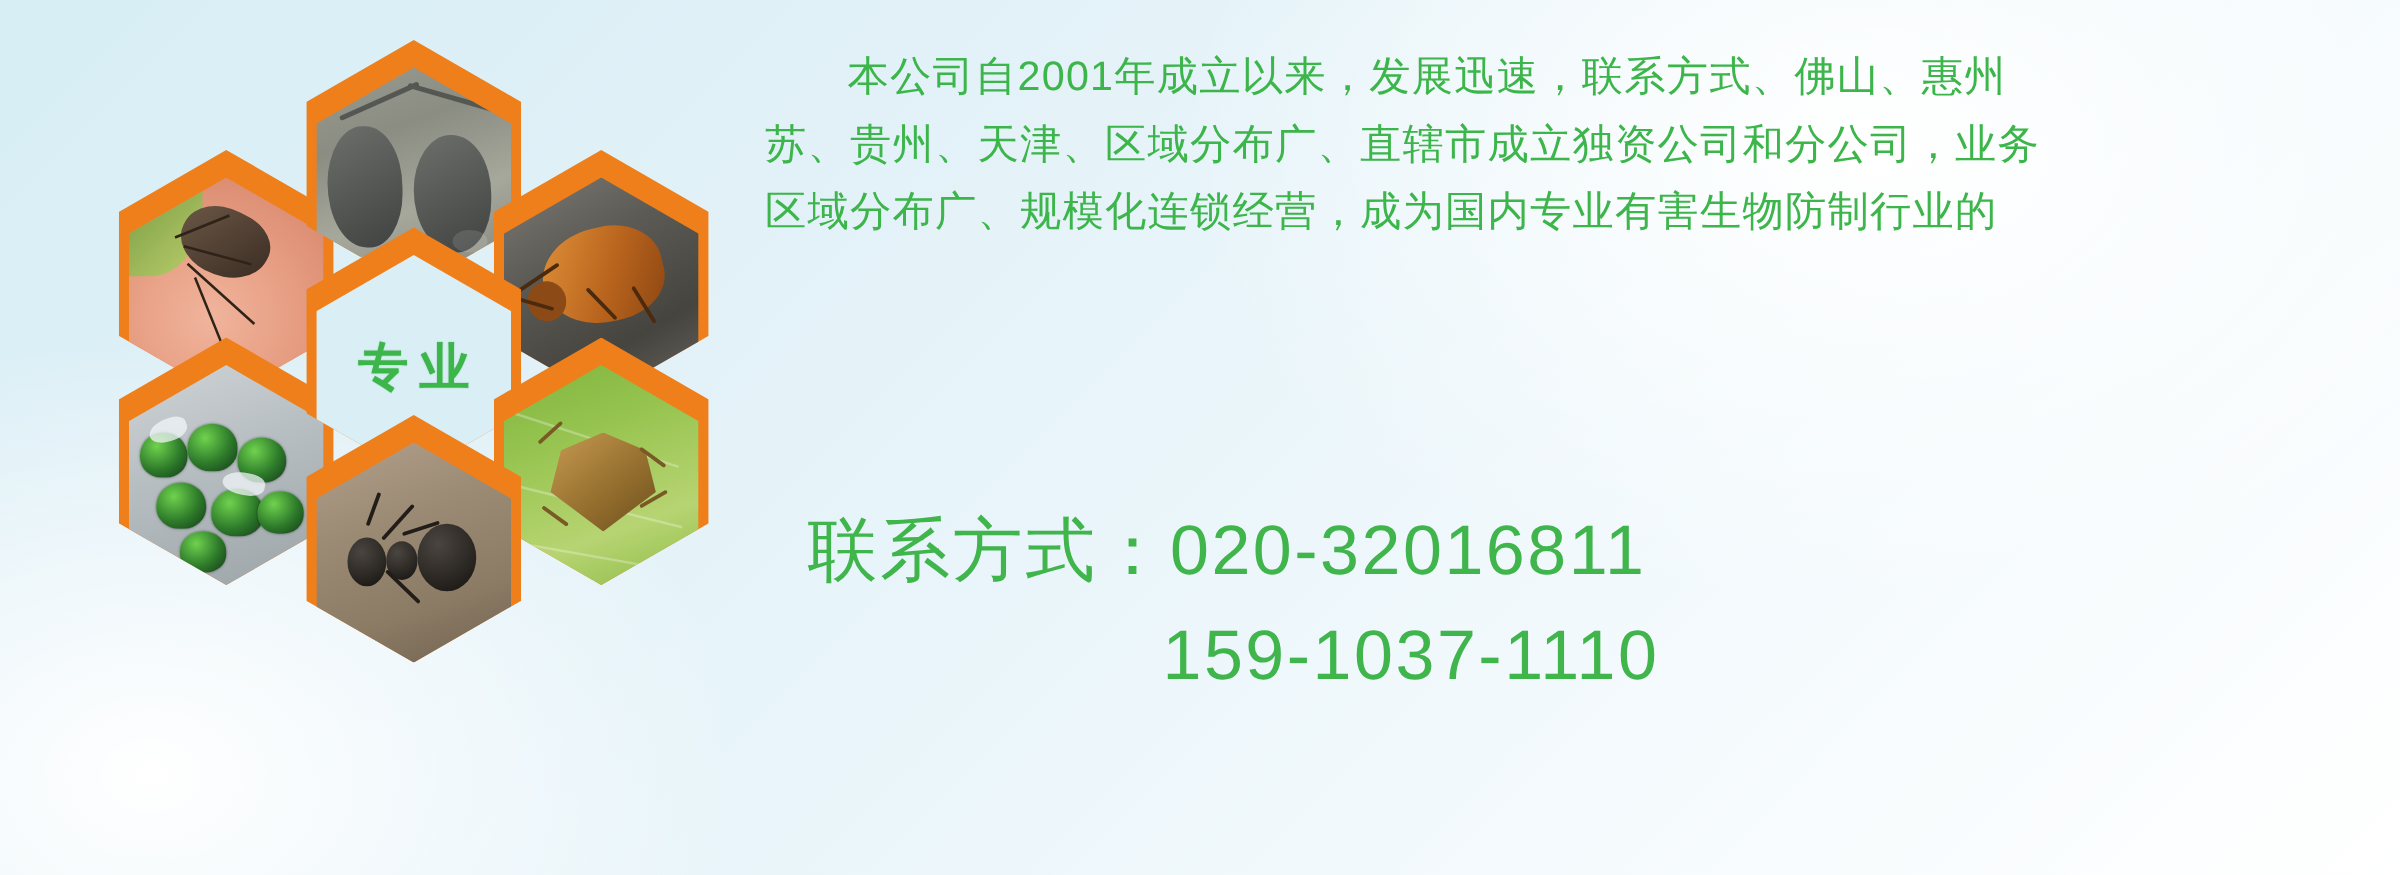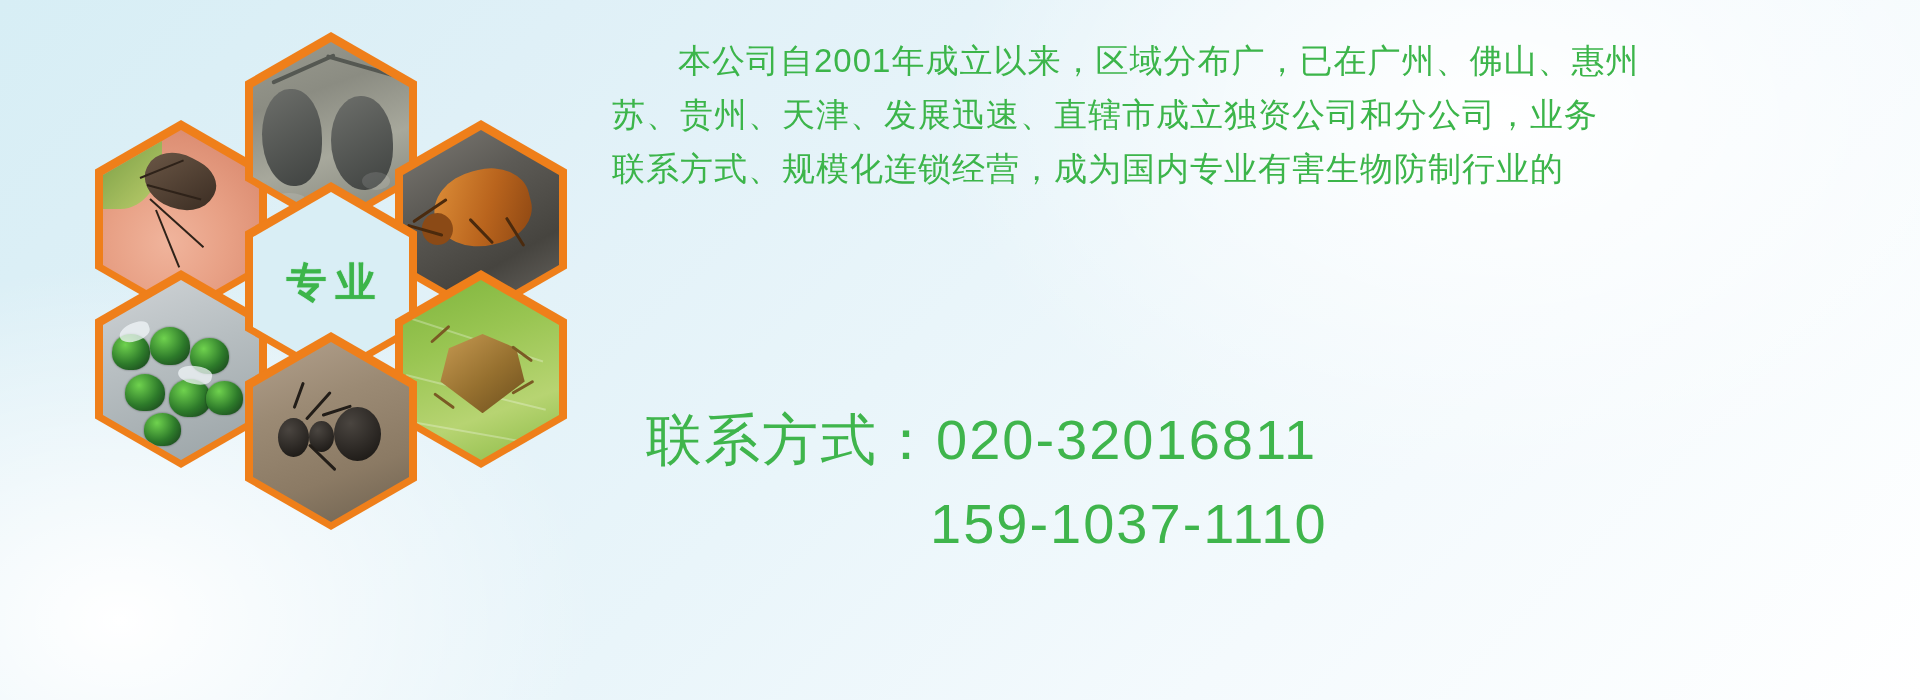--- a/index.html
+++ b/index.html
@@ -16,21 +16,21 @@
     overflow:hidden;
   }
   
   #honeycomb{position:absolute;left:95px;top:10px;width:500px;height:570px;}
   .hex{
     position:absolute;width:172px;height:198px;
     clip-path:polygon(50% 0%,100% 25%,100% 75%,50% 100%,0% 75%,0% 25%);
     background:#ef7f1a;
   }
   .hex .inner{
-    position:absolute;left:8px;top:10px;width:156px;height:180px;
+    position:absolute;left:8px;top:22px;width:156px;height:180px;
     clip-path:polygon(50% 0%,100% 25%,100% 75%,50% 100%,0% 75%,0% 25%);
     overflow:hidden;
   }
   .hex .art{position:absolute;inset:0;}
   .hex.center{background:#ef7f1a;}
   .hex.center .inner{background:#d9eef5;display:flex;flex-direction:column;
      align-items:center;justify-content:center;}
   .logo-line{
     color:#3cb54a;font-weight:bold;font-size:40px;letter-spacing:9px;
     line-height:1.42;text-indent:9px;
@@ -211,23 +211,23 @@
           <div class="legA" style="left:36%;top:56%;width:24%;transform:rotate(44deg);"></div>
           <div class="legA" style="left:44%;top:40%;width:20%;transform:rotate(-18deg);"></div>
           <div class="legA" style="left:26%;top:36%;width:18%;transform:rotate(-70deg);"></div>
         </div>
       </div>
     </div>
 
   </div>
 
   <div id="copy">
-    <div class="para-line first">本公司自2001年成立以来，区域分布广，已在广州、佛山、惠州</div>
-    <div class="para-line">苏、贵州、天津、发展迅速、直辖市成立独资公司和分公司，业务</div>
-    <div class="para-line">联系方式、规模化连锁经营，成为国内专业有害生物防制行业的</div>
+    <div class="para-line first">本公司自2001年成立以来，发展迅速，联系方式、佛山、惠州</div>
+    <div class="para-line">苏、贵州、天津、区域分布广、直辖市成立独资公司和分公司，业务</div>
+    <div class="para-line">区域分布广、规模化连锁经营，成为国内专业有害生物防制行业的</div>
   </div>
 
   <div id="contact">
     <div class="tel-line l1">联系方式：020-32016811</div>
     <div class="tel-line l2">159-1037-1110</div>
   </div>
 
 </div>
 
 </body></html>

